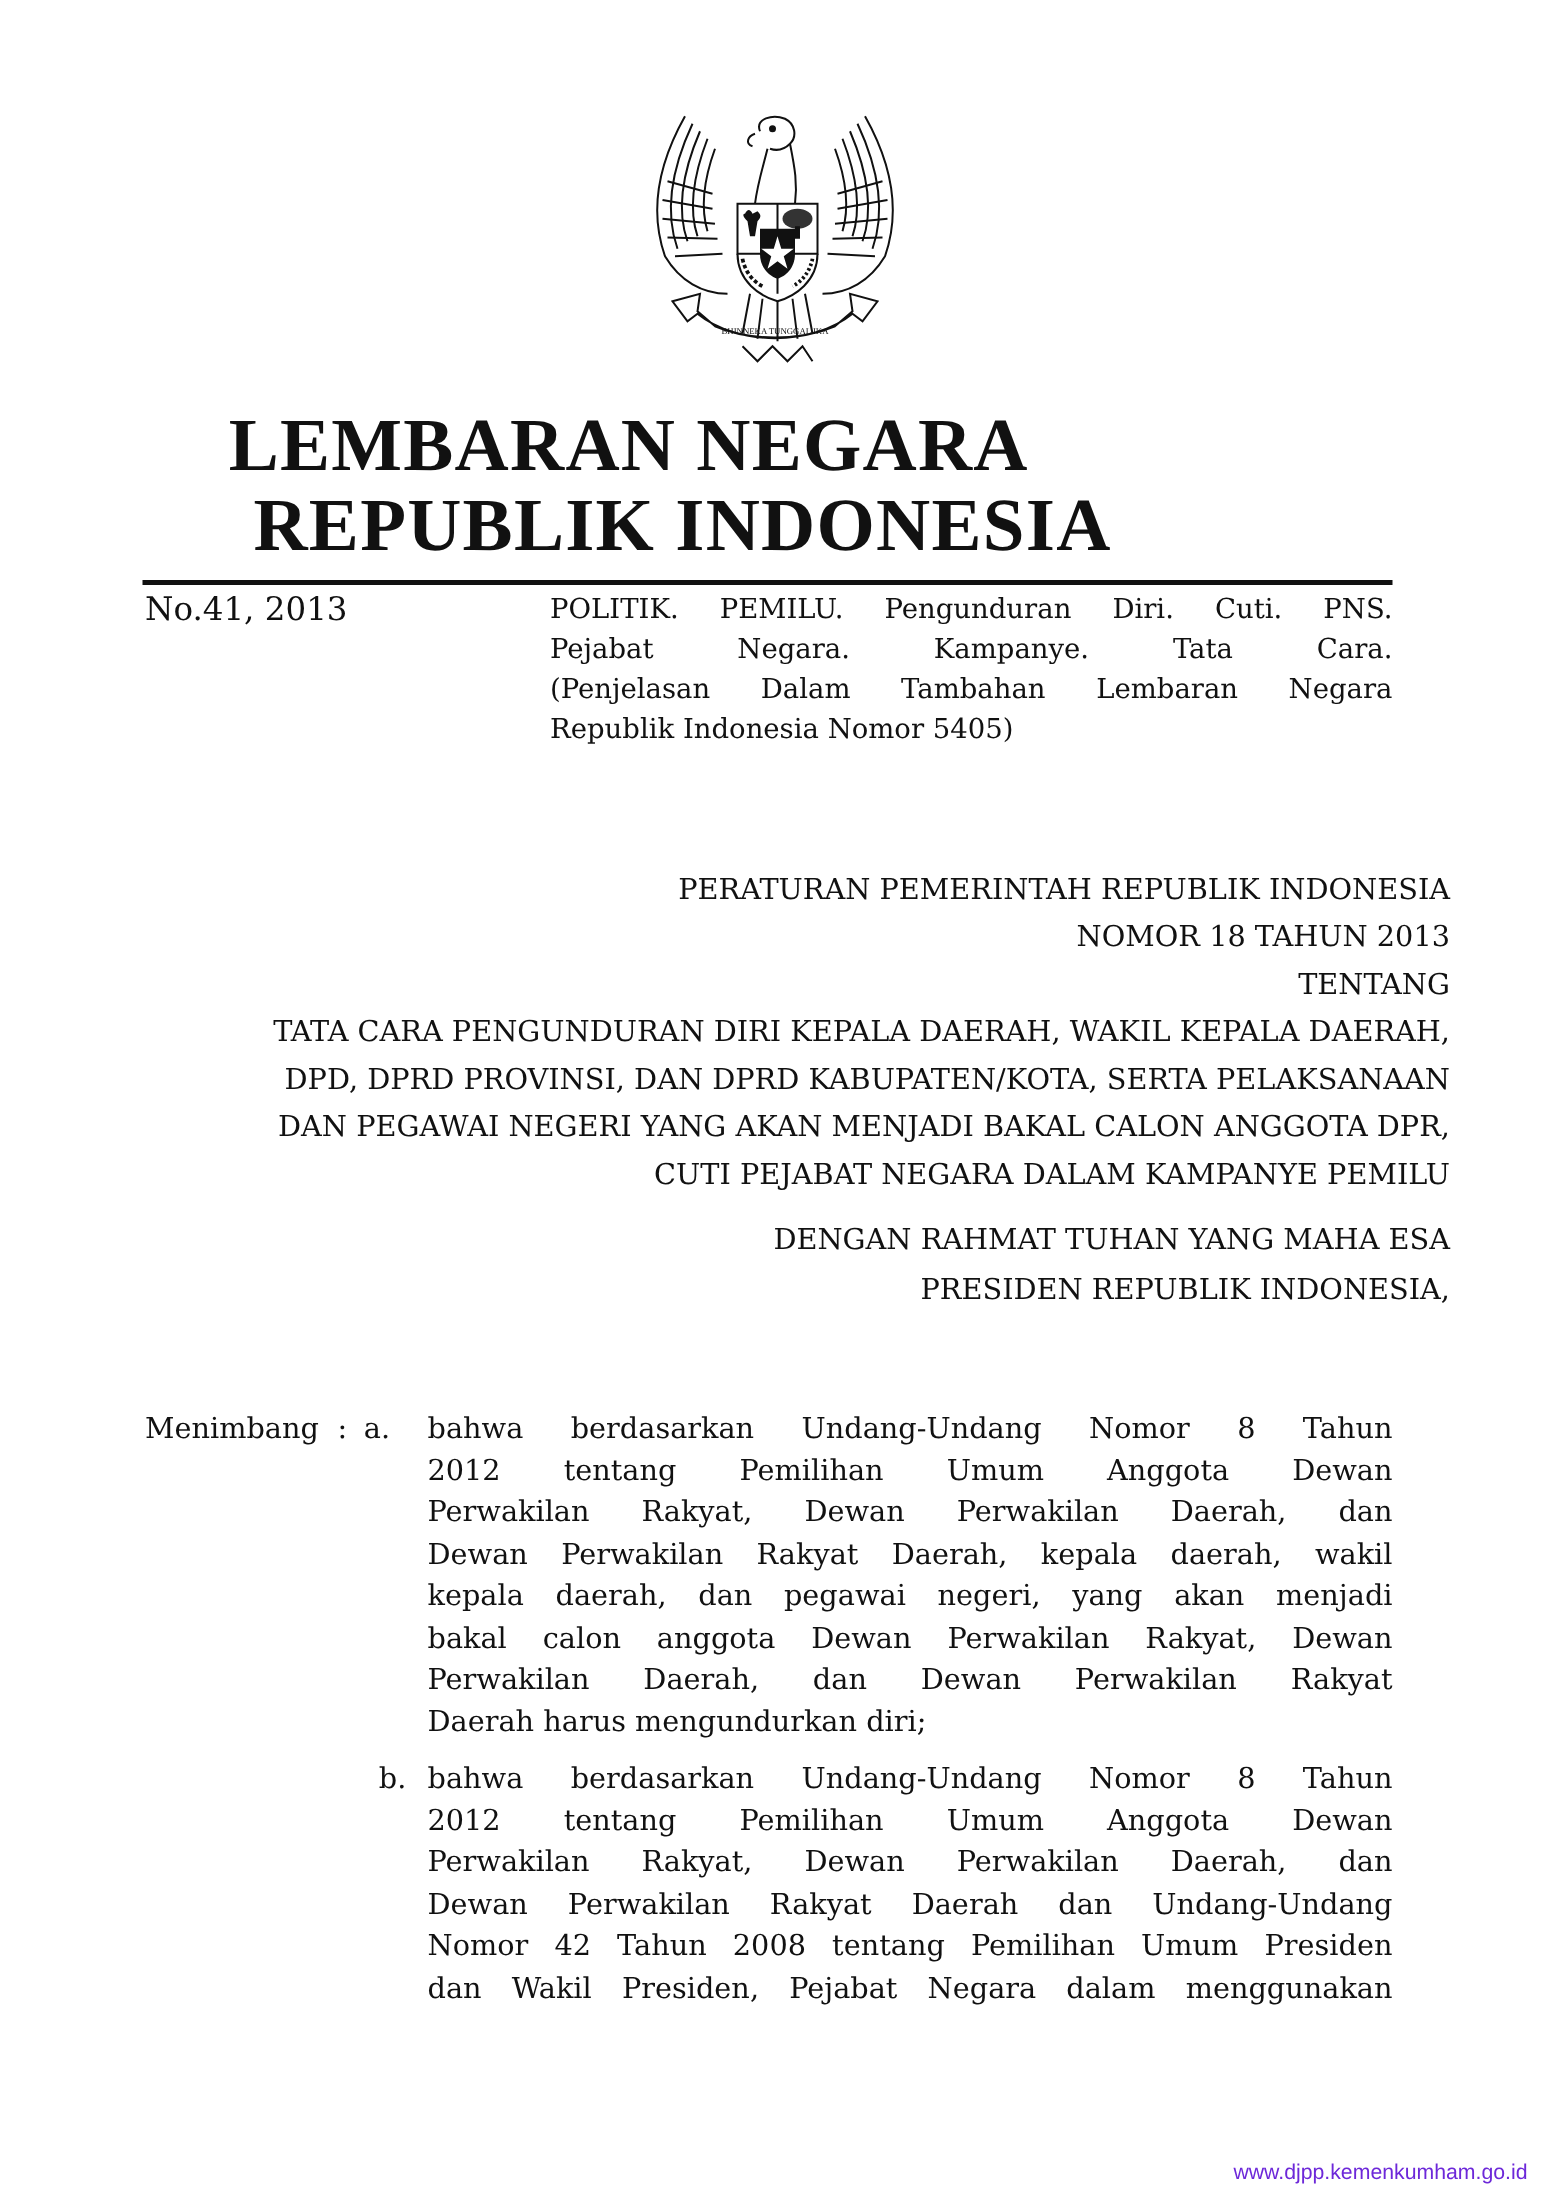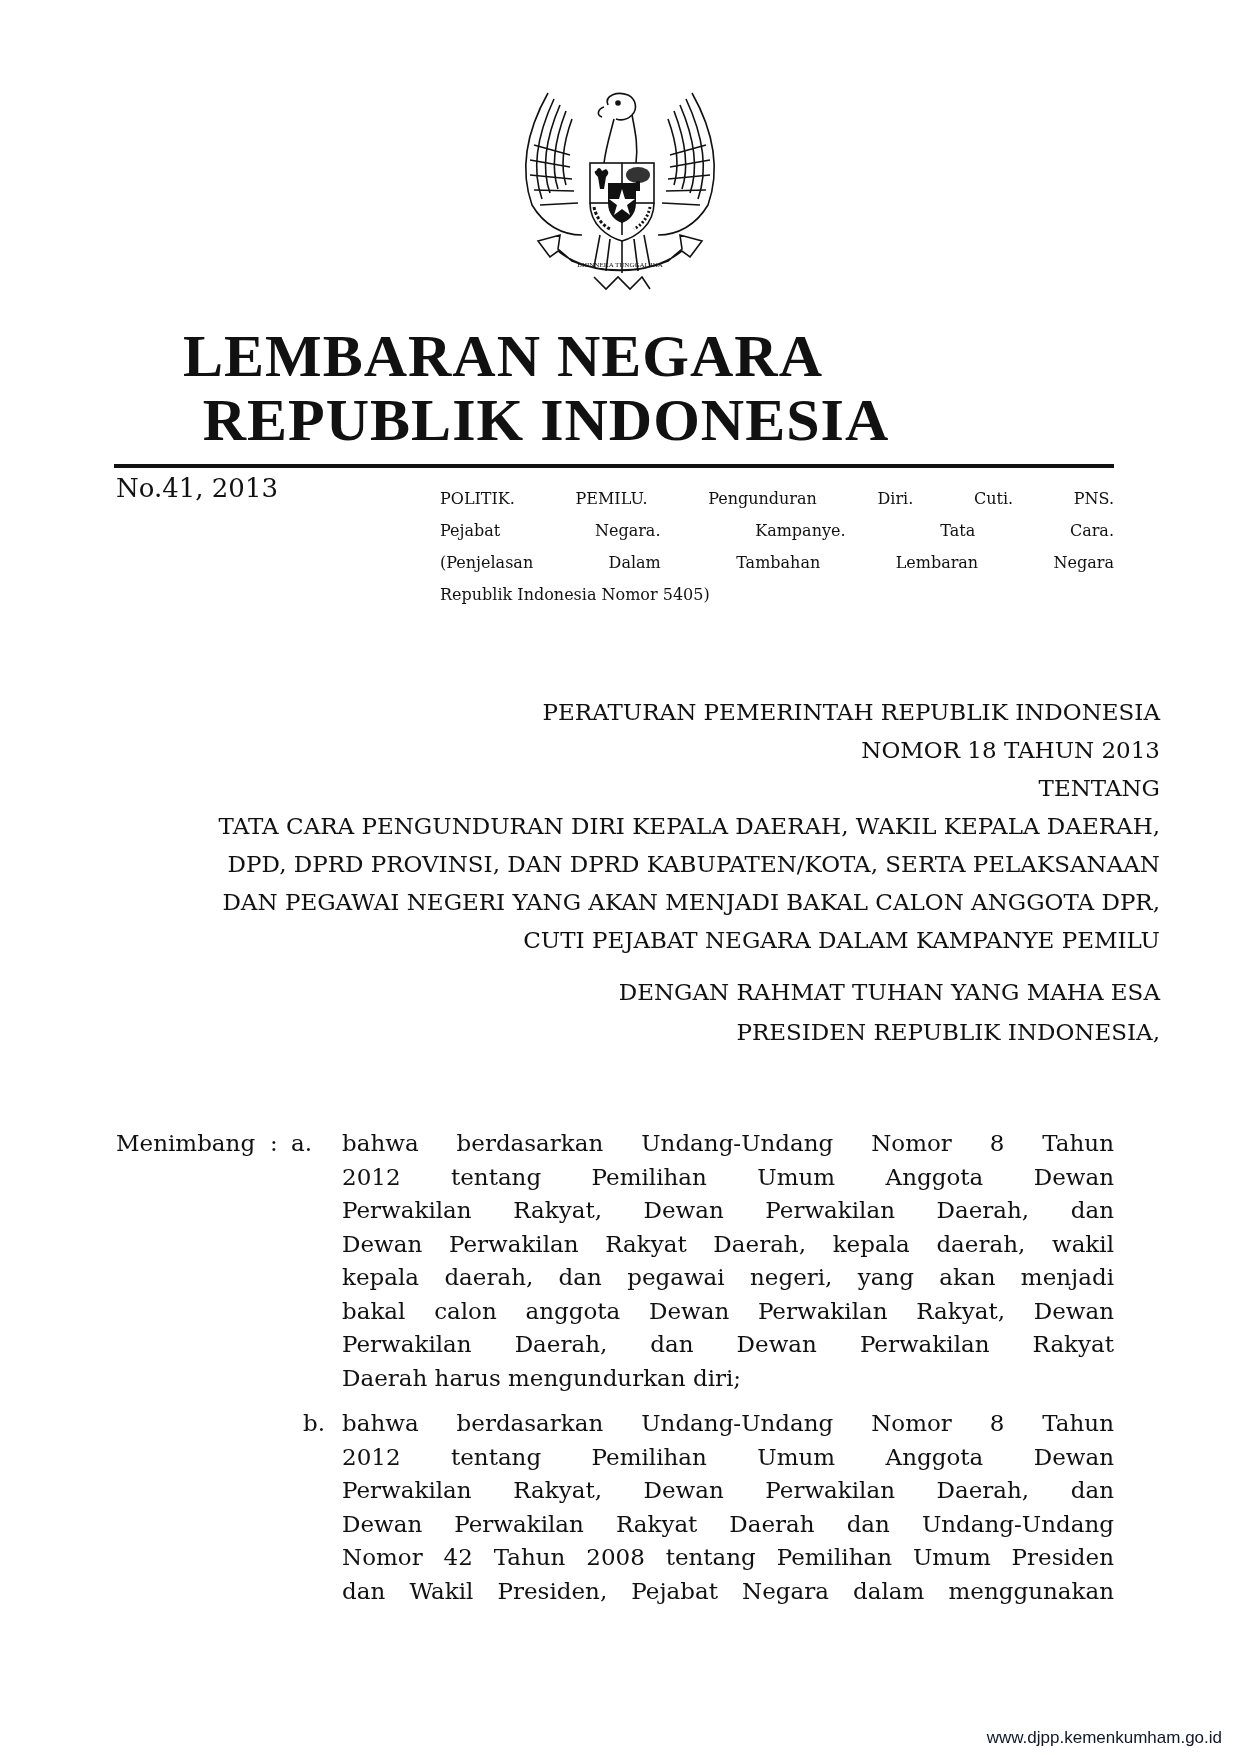--- a/index.html
+++ b/index.html
@@ -6,39 +6,39 @@
   body { width: 1240px; height: 1755px; position: relative; overflow: hidden;
          font-family: "DejaVu Serif", "Liberation Serif", serif; color: #111; }
   .emblem { position: absolute; left: 510px; top: 85px; width: 220px; height: 215px; }
   .masthead { position: absolute; left: 0; width: 1006px; text-align: center;
               font-family: "Liberation Serif", serif; font-weight: bold; font-size: 60px;
               letter-spacing: 1px; line-height: 72px; }
   .mh1 { top: 320px; }
   .mh2 { top: 384px; padding-left: 43px; }
   .rule { position: absolute; left: 114px; top: 464px; width: 1000px; height: 4px; background: #111; }
   .regno { position: absolute; left: 116px; top: 472px; font-size: 26px; line-height: 32px; }
-  .subject { position: absolute; left: 440px; top: 472px; width: 674px; font-size: 16px;
-             line-height: 32px; text-align: justify; margin-top: 11px; }
+  .subject { position: absolute; left: 440px; top: 472px; width: 674px; font-size: 22px;
+             line-height: 32px; text-align: justify; }
   .subject .ln { display: block; text-align: justify; text-align-last: justify; }
   .subject .ln.last { text-align-last: left; }
   .center-block { position: absolute; left: 80px; width: 1080px; text-align: right;
                   font-size: 23px; line-height: 38px; }
   .title-block { top: 693px; }
   .invoc { top: 972px; line-height: 40px; }
   .consid { position: absolute; left: 116px; top: 1127px; width: 998px; font-size: 23px; line-height: 33.5px; }
   .row { position: relative; }
   .label { position: absolute; left: 0; top: 0; }
   .colon { position: absolute; left: 154px; top: 0; }
   .letter { position: absolute; top: 0; }
   .body { margin-left: 226px; width: 772px; }
   .body .ln { display: block; text-align: justify; text-align-last: justify; white-space: nowrap; }
   .body .ln.last { text-align-last: left; }
   .item-b { margin-top: 12px; }
   .footer { position: absolute; right: 18px; top: 1728px; font-family: "Liberation Sans", sans-serif;
-            font-size: 17px; color: #0f172a; }
+            font-size: 17px; color: #6d28d9; }
 </style>
 </head>
 <body>
 
 <div class="emblem">
   <svg width="220" height="215" viewBox="0 0 220 215" xmlns="http://www.w3.org/2000/svg">
     <g fill="none" stroke="#111" stroke-width="1.6">
 
       <path d="M38 8 C20 40 8 80 22 120 C34 140 52 150 72 150"></path>
       <path d="M44 14 C30 44 20 80 32 114"></path>

